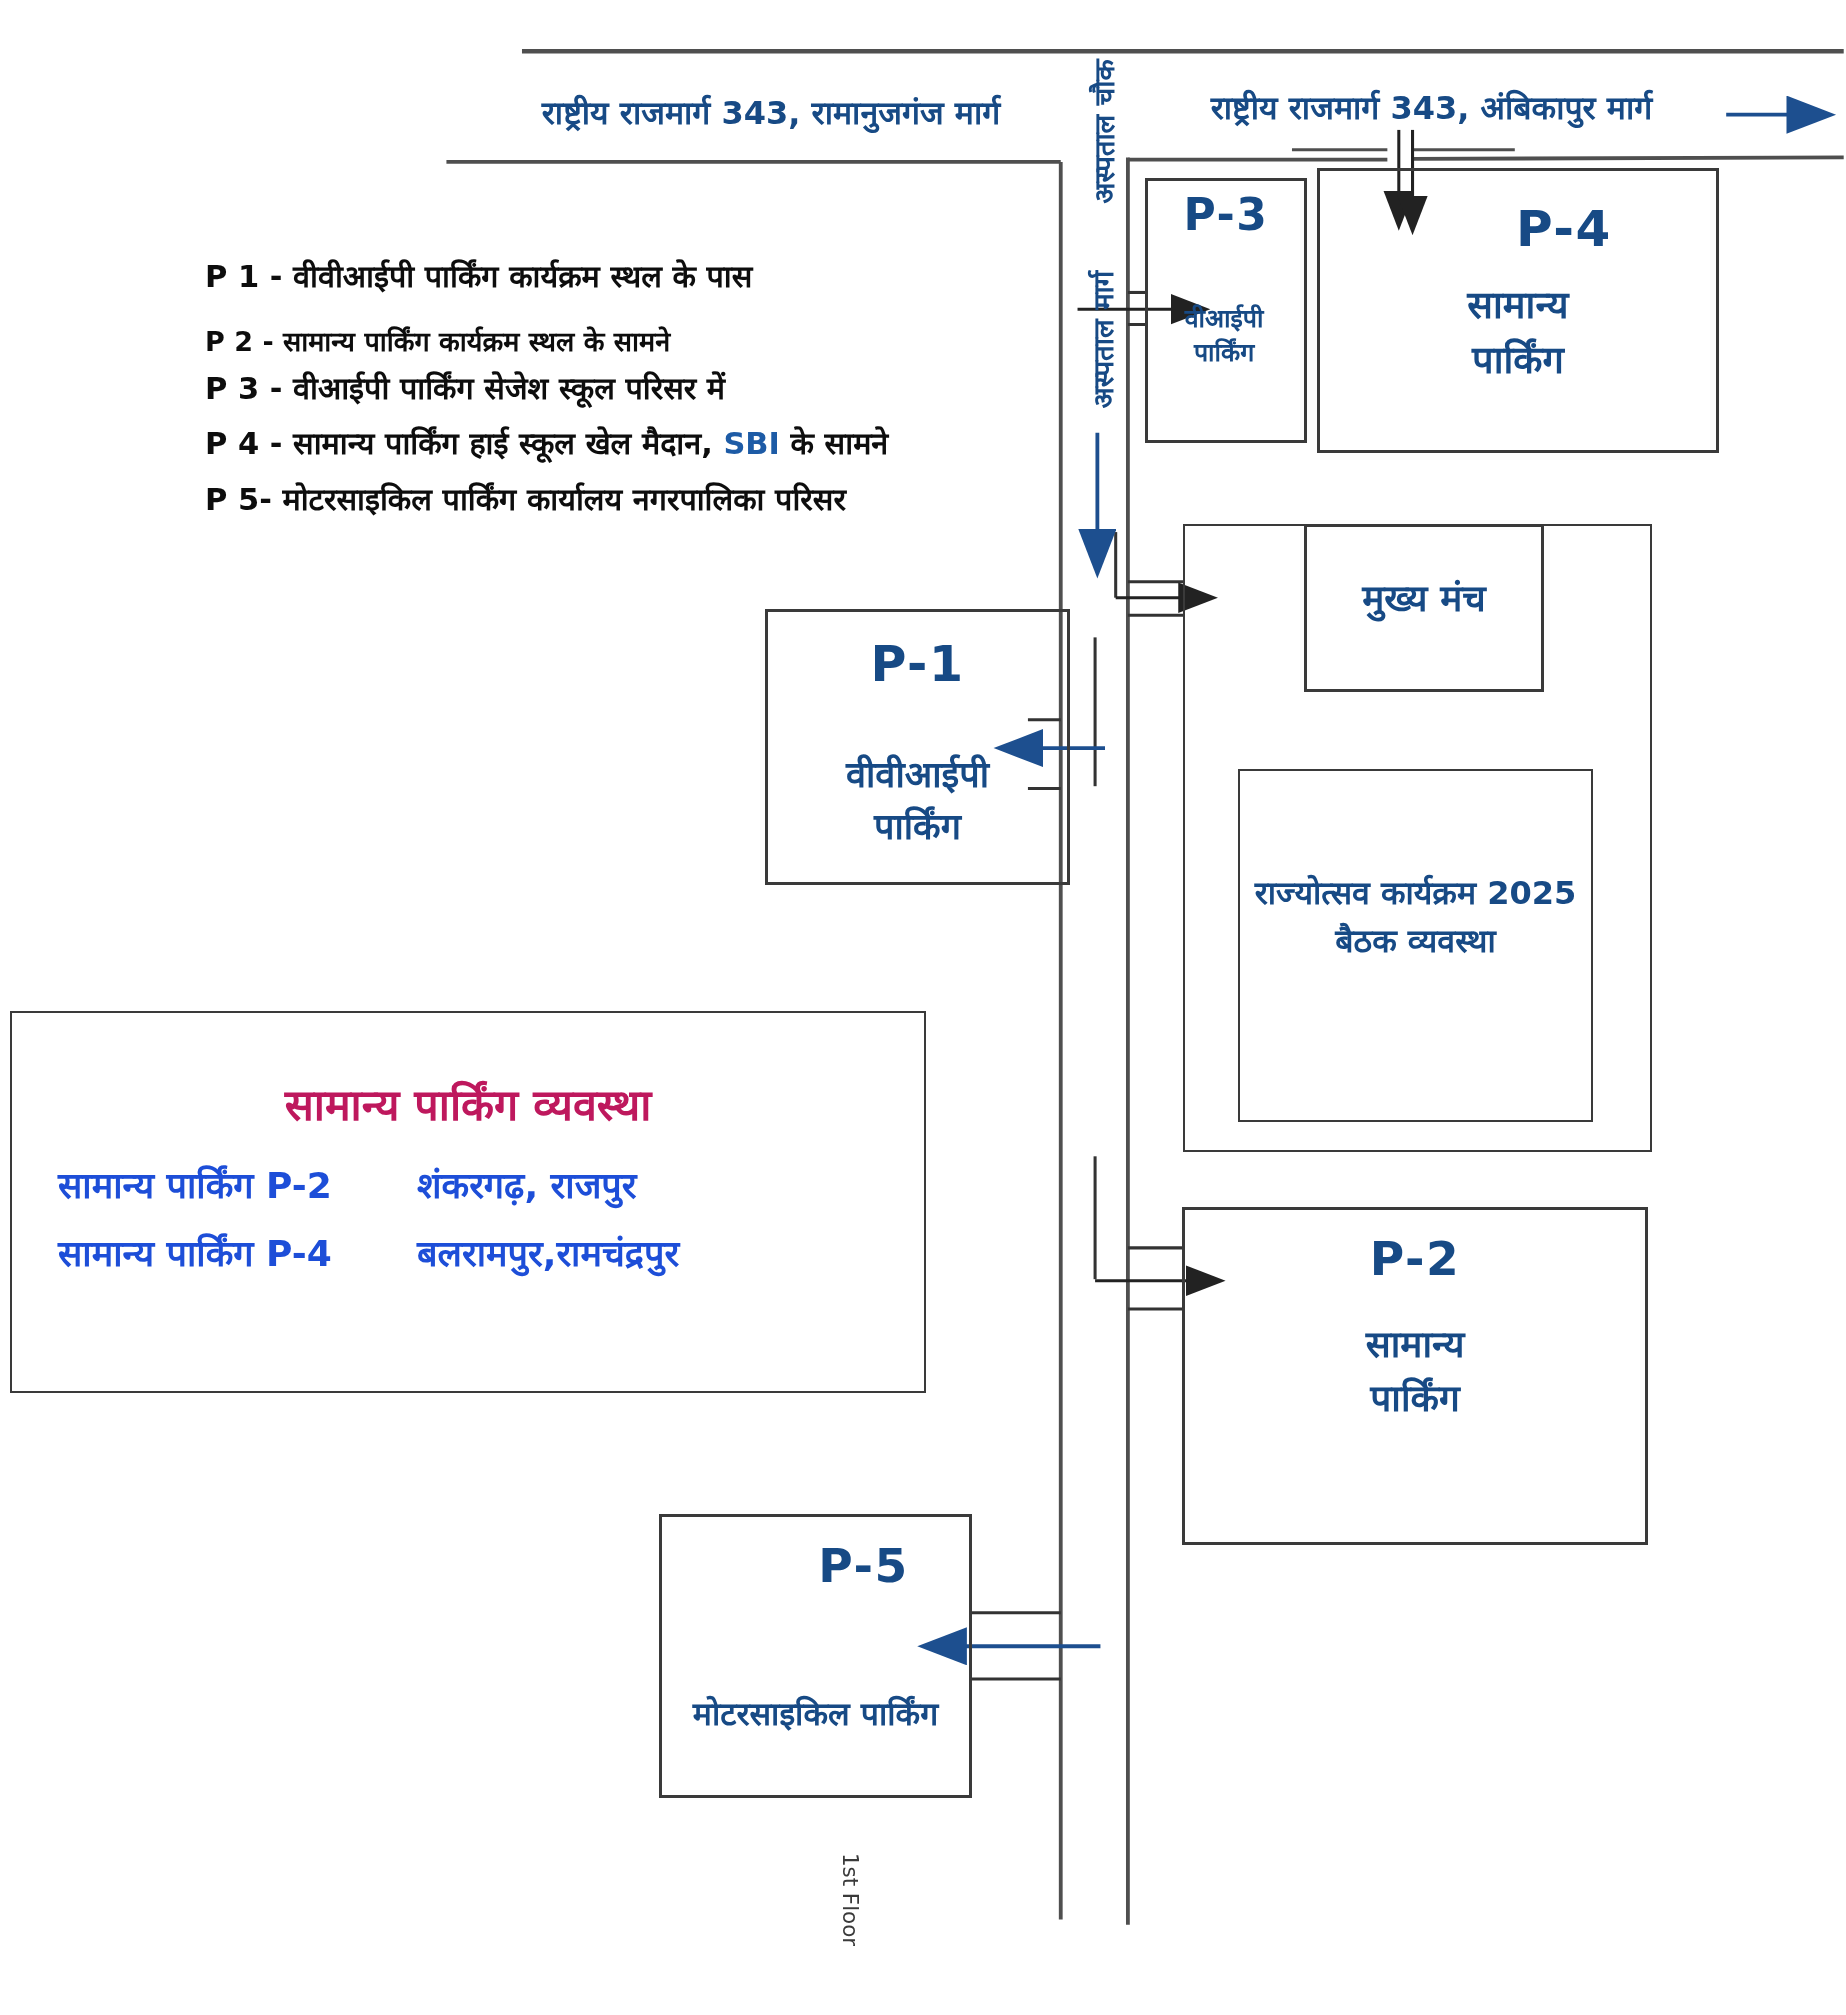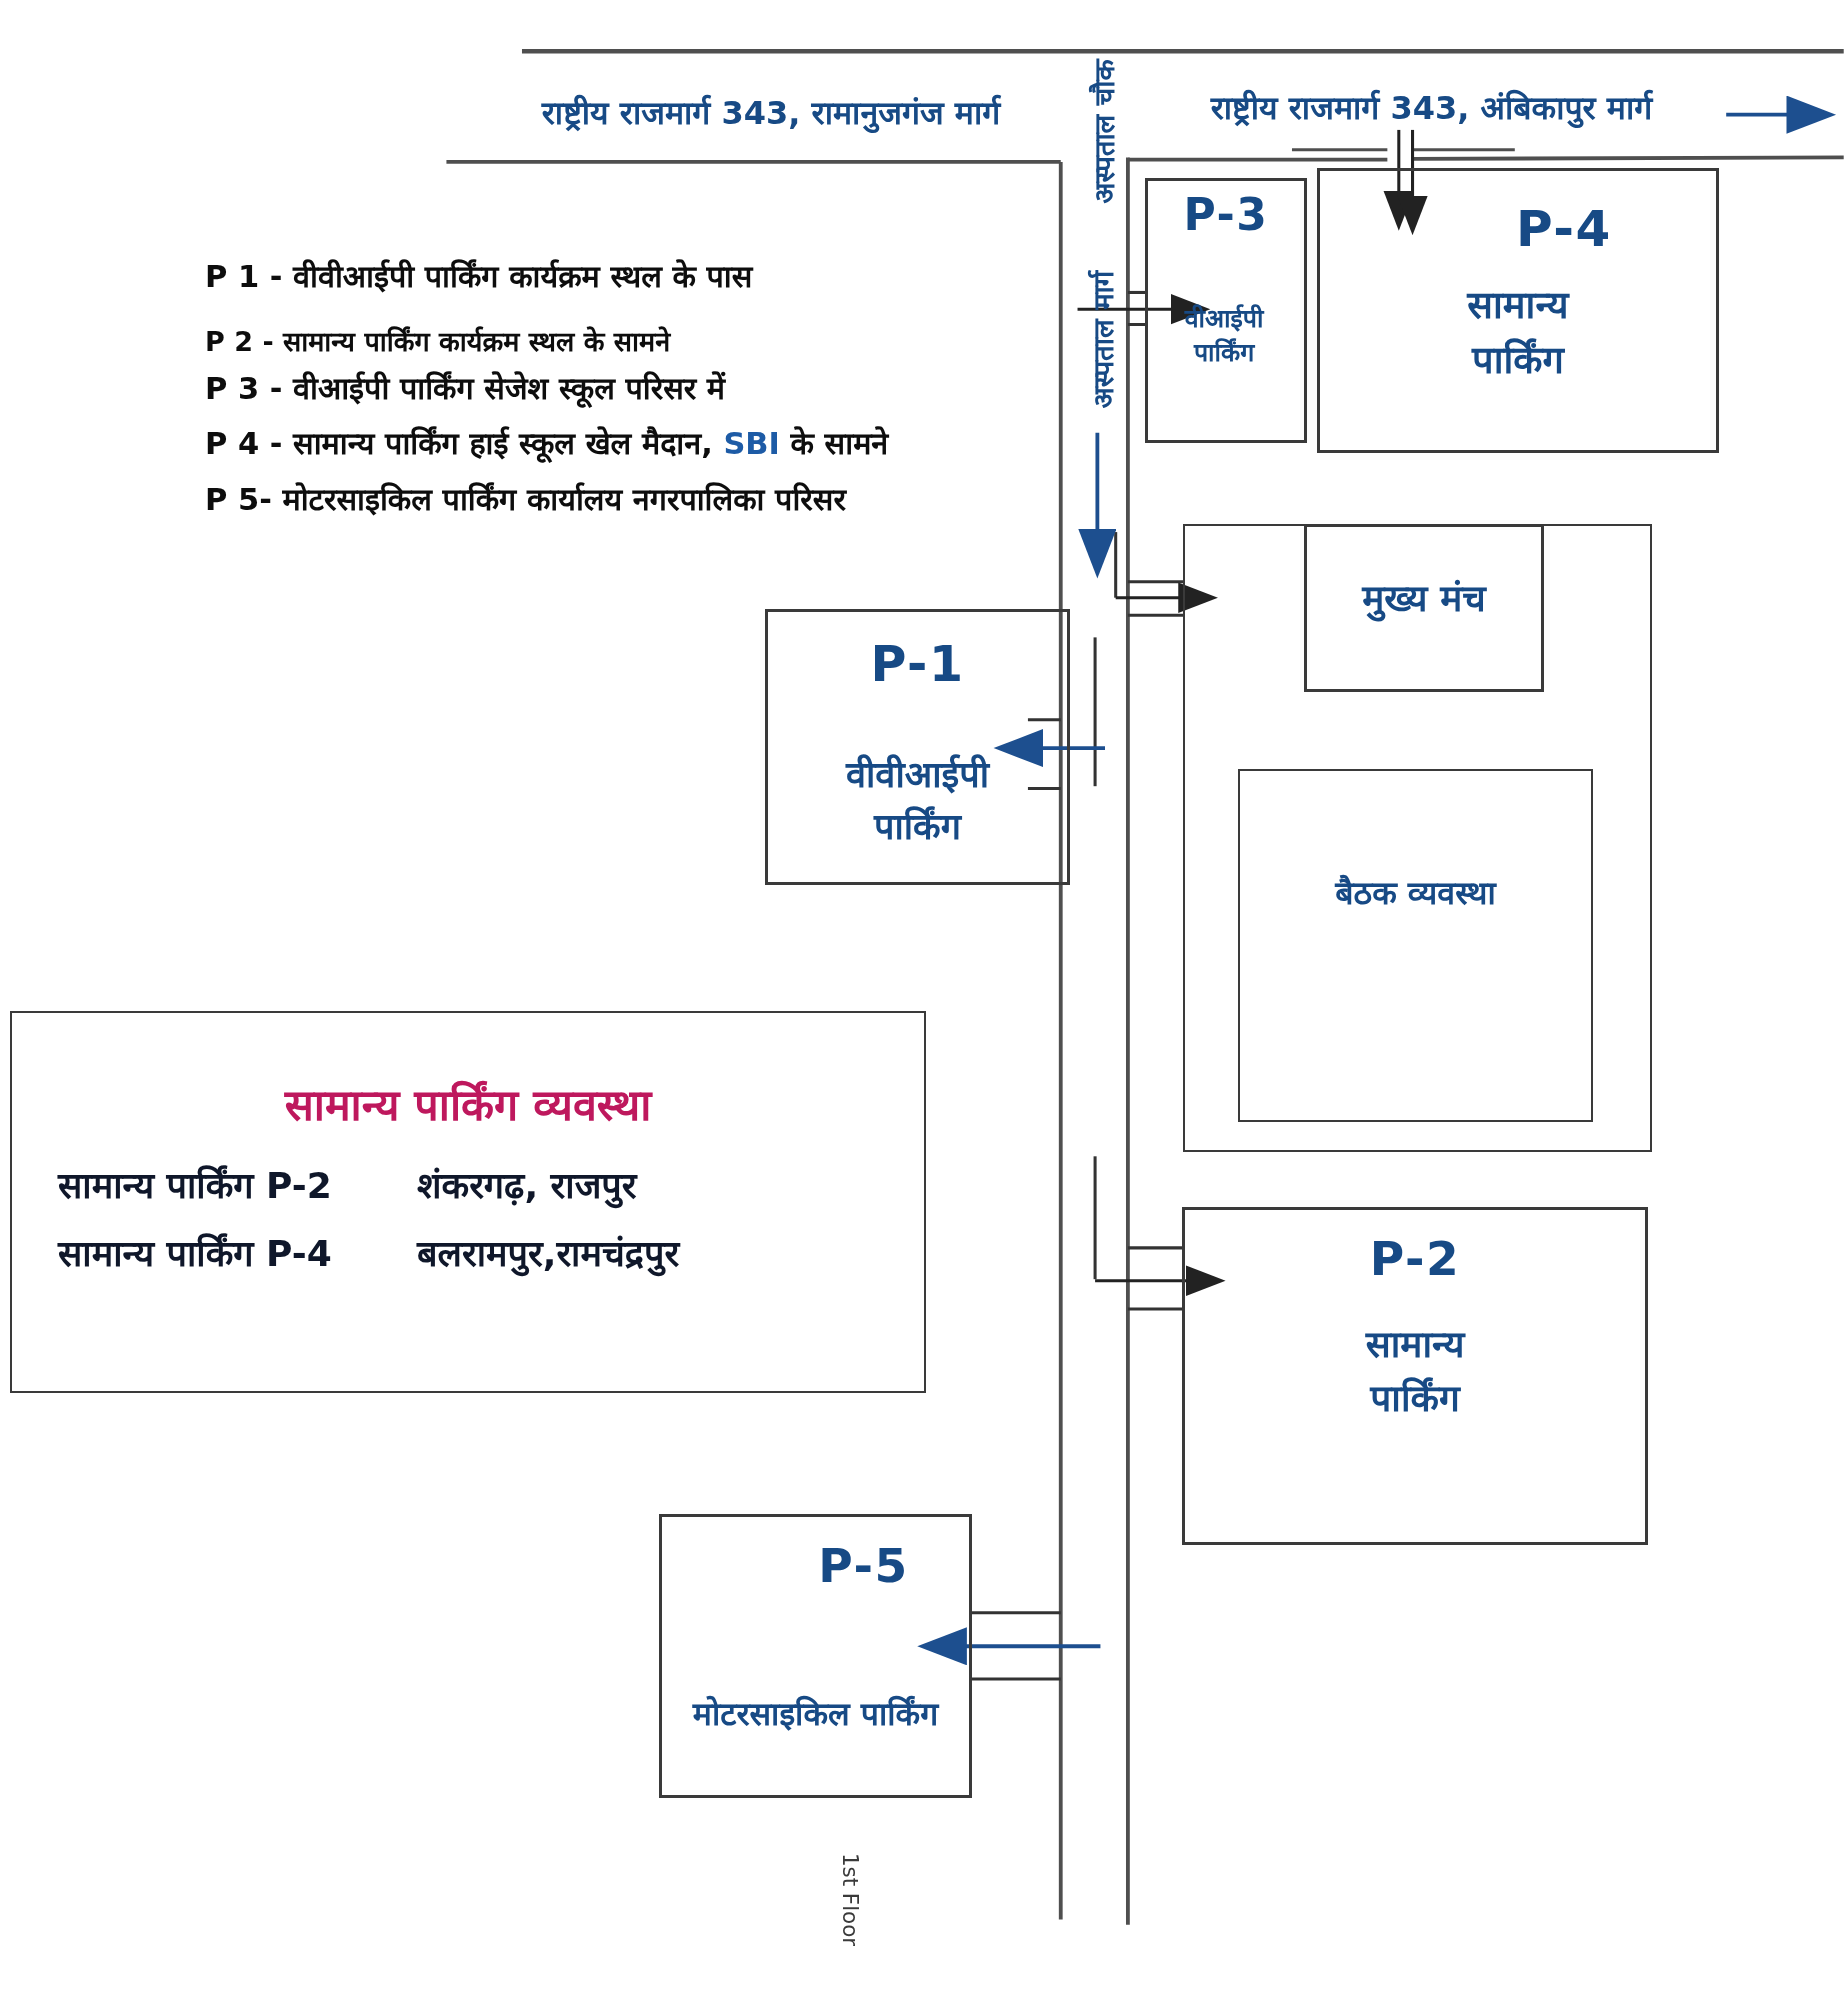--- a/index.html
+++ b/index.html
@@ -8,21 +8,21 @@
   .abs{position:absolute;}
   svg.lines{position:absolute;left:0;top:0;z-index:1;}
   .layer{position:absolute;left:0;top:0;width:100%;height:100%;z-index:2;}
   .box{position:absolute;border:3.1px solid #3a3a3a;background:transparent;box-sizing:border-box;}
   .box-title{font-weight:700;color:#174a85;text-align:center;letter-spacing:1.5px;}
   .box-label{font-weight:700;color:#174a85;text-align:center;line-height:1.35;}
   .road-label{font-weight:700;color:#174a85;text-align:center;}
   .legend-row{position:absolute;font-weight:700;color:#0d0d0d;white-space:nowrap;}
   .legend-row .hl{color:#1d5ba6;}
   .vlabel{font-weight:700;color:#174a85;text-align:center;white-space:nowrap;}
-  .gen-row{position:absolute;font-weight:700;color:#0f172a;white-space:nowrap;display:flex;}
+  .gen-row{position:absolute;font-weight:700;color:#1d4ed8;white-space:nowrap;display:flex;}
   .gen-row .lbl{display:inline-block;width:359px;}
 </style>
 </head>
 <body>
 
 <div id="stage">
 
   <svg class="lines" width="1846" height="2015" viewBox="0 0 2419 2640">
     <defs>
       <marker id="ah-black" orient="auto" markerWidth="14" markerHeight="12" refX="11" refY="5">
@@ -124,20 +124,21 @@
     </div>
 
     <div class="box" style="left:1183px;top:524px;width:469px;height:628px;border-width:2.3px;"></div>
 
     <div class="box" style="left:1304px;top:524px;width:240px;height:168px;">
       <div class="box-label abs" style="left:0;top:47px;width:100%;font-size:37px;">मुख्य मंच</div>
     </div>
 
     <div class="box" style="left:1238px;top:769px;width:355px;height:353px;border-width:2.3px;">
       <div class="box-label abs" style="left:0;top:98px;width:100%;font-size:32px;line-height:1.5;">
+        <div>राज्योत्सव कार्यक्रम 2025</div>
         <div>बैठक व्यवस्था</div>
       </div>
     </div>
 
     <div class="box" style="left:765px;top:609px;width:305px;height:276px;">
       <div class="box-title abs" style="left:0;top:24.4px;width:100%;font-size:49px;">P-1</div>
       <div class="box-label abs" style="left:0;top:137px;width:100%;font-size:36px;line-height:1.45;">
         <div>वीवीआईपी</div>
         <div>पार्किंग</div>
       </div>

